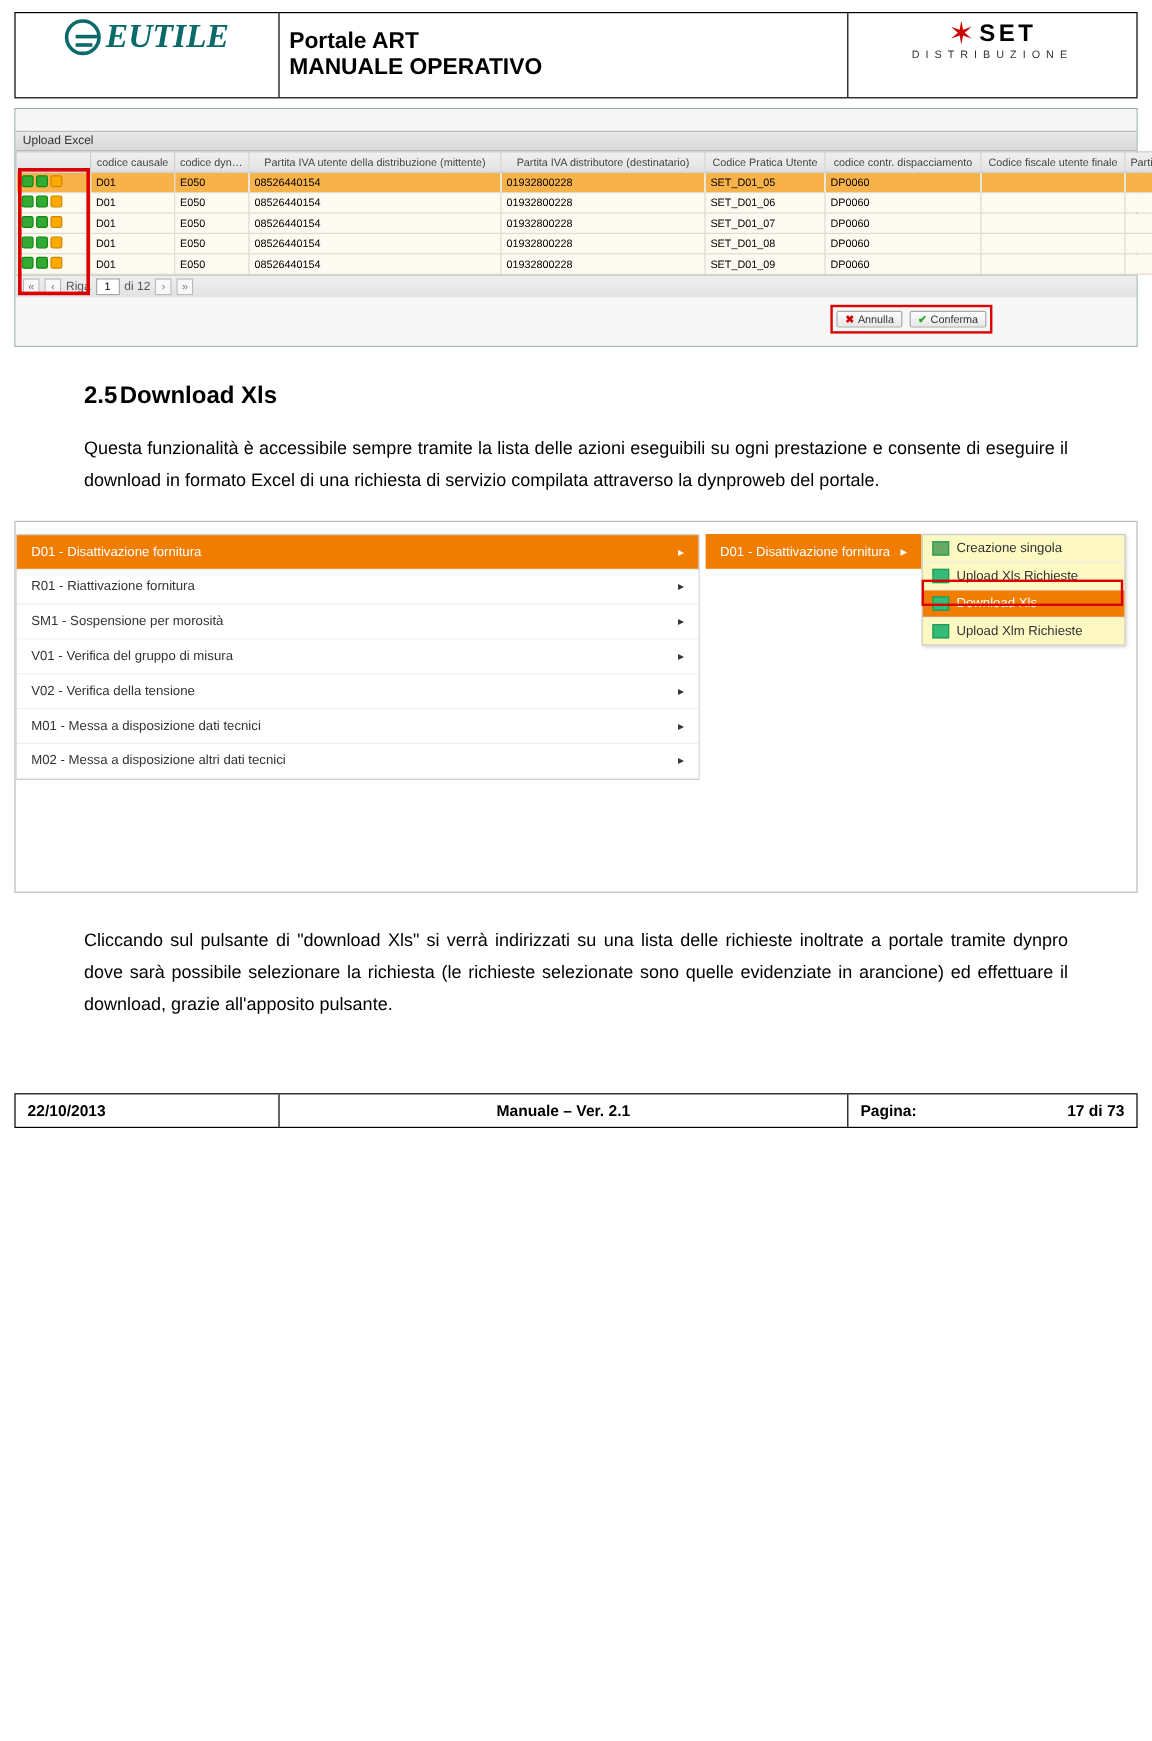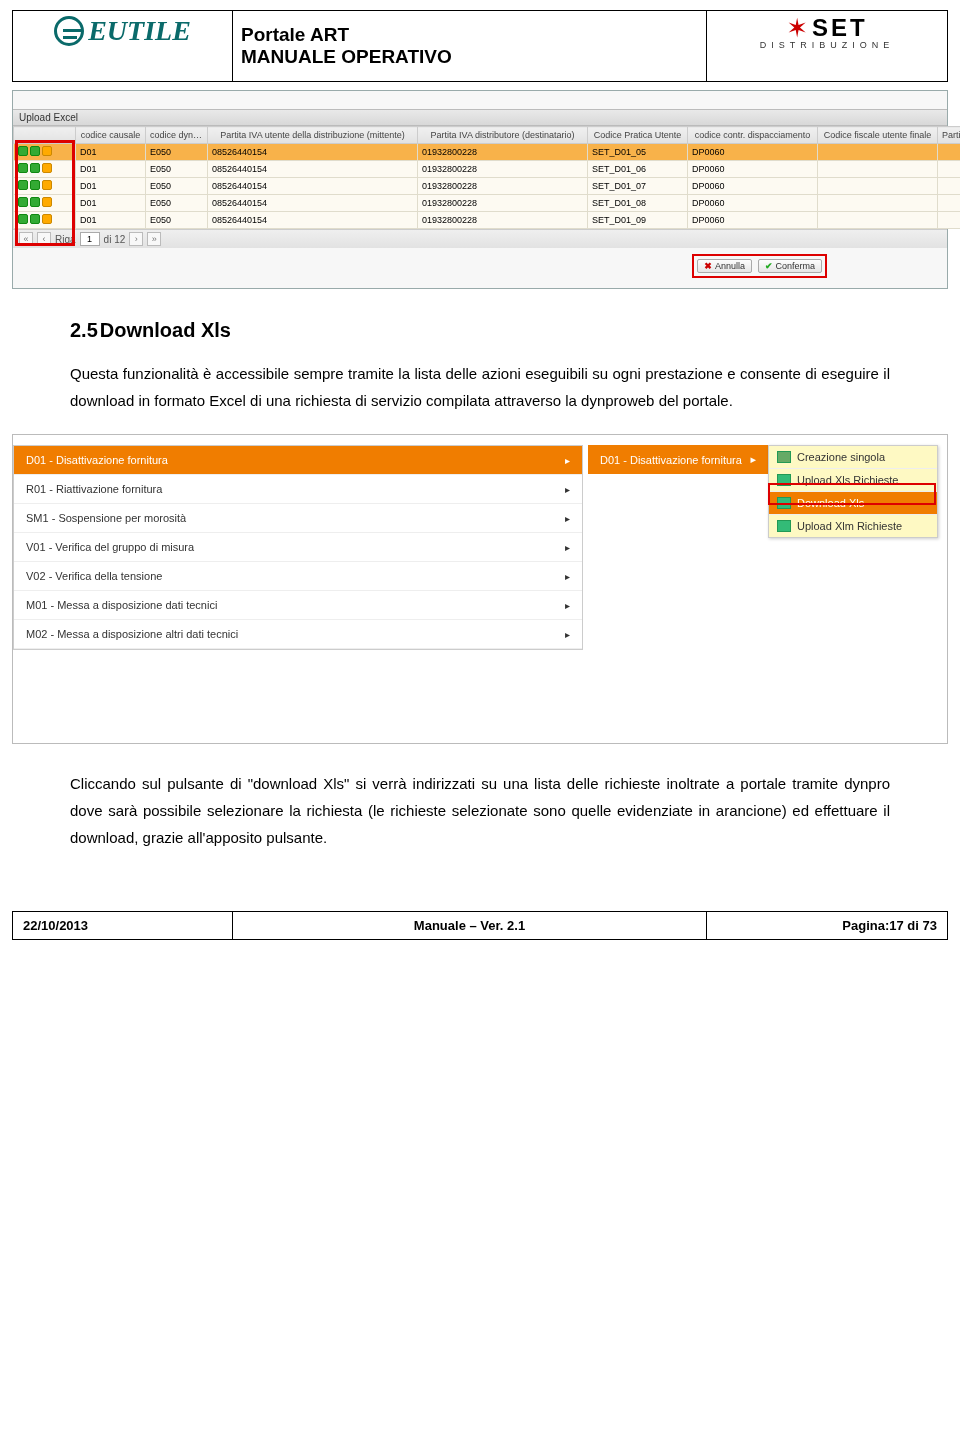--- a/index.html
+++ b/index.html
@@ -44,21 +44,21 @@
   }
   .eutile-e::before, .eutile-e::after {
     content: ""; position: absolute; background: #0a6a6a; height: 3px;
   }
   .eutile-e::before { width: 18px; top: 10px; left: 6px; }
   .eutile-e::after { width: 14px; top: 17px; left: 6px; }
   
   .set-logo { display: flex; flex-direction: column; align-items: center; line-height: 1; }
   .set-logo .row1 { display: flex; align-items: center; gap: 4px; }
   .set-star { color: #c00; font-size: 26px; }
-  .set-text { font-weight: 900; font-size: 24px; letter-spacing: 3px; color: #000; font-family: Arial Black, Arial, sans-serif; }
+  .set-text { font-weight: 900; font-size: 20px; letter-spacing: 3px; color: #000; font-family: Arial Black, Arial, sans-serif; }
   .set-sub { font-size: 9px; letter-spacing: 5px; color: #333; }
   
   .shot1 {
     margin: 8px 12px 20px 12px;
     border: 1px solid #9aa;
     background: #fafafa;
     font-size: 10px;
     position: relative;
   }
   .shot1-spacer { height: 18px; background: #f7f7f7; }
@@ -164,21 +164,21 @@
   .xls-ic { width:14px; height:12px; background:#3b7; display:inline-block; border:1px solid #295; }
   .xls-ic.g { background:#6a6; }
   
   .page-footer {
     border: 1.5px solid #000;
     display: flex; margin: 60px 12px 10px 12px; font-size: 13px;
   }
   .page-footer .fcell {
     border-right: 1.5px solid #000; padding: 6px 10px; font-weight: bold;
   }
-  .page-footer .fcell:last-child { border-right: none; justify-content: flex-end; }
+  .page-footer .fcell:last-child { border-right: none; }
   .fc1 { width: 220px; }
   .fc2 { flex: 1; text-align: center; }
   .fc3 { width: 240px; display:flex; justify-content:space-between; }
 </style>
 </head>
 <body>
 
 <div class="page-header">
   <div class="cell cell-logo-left">
     <div class="eutile-logo">

